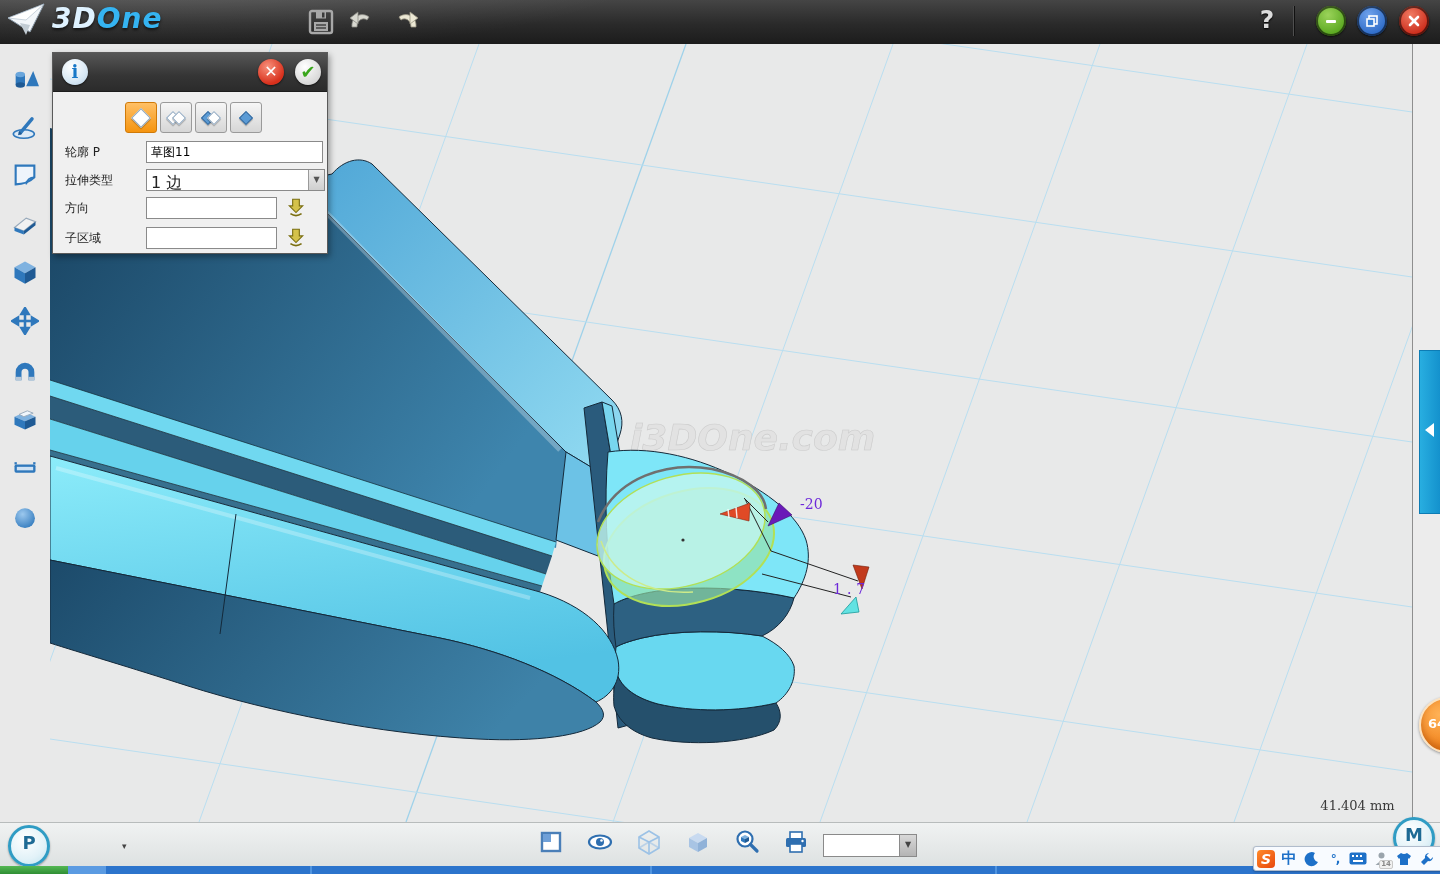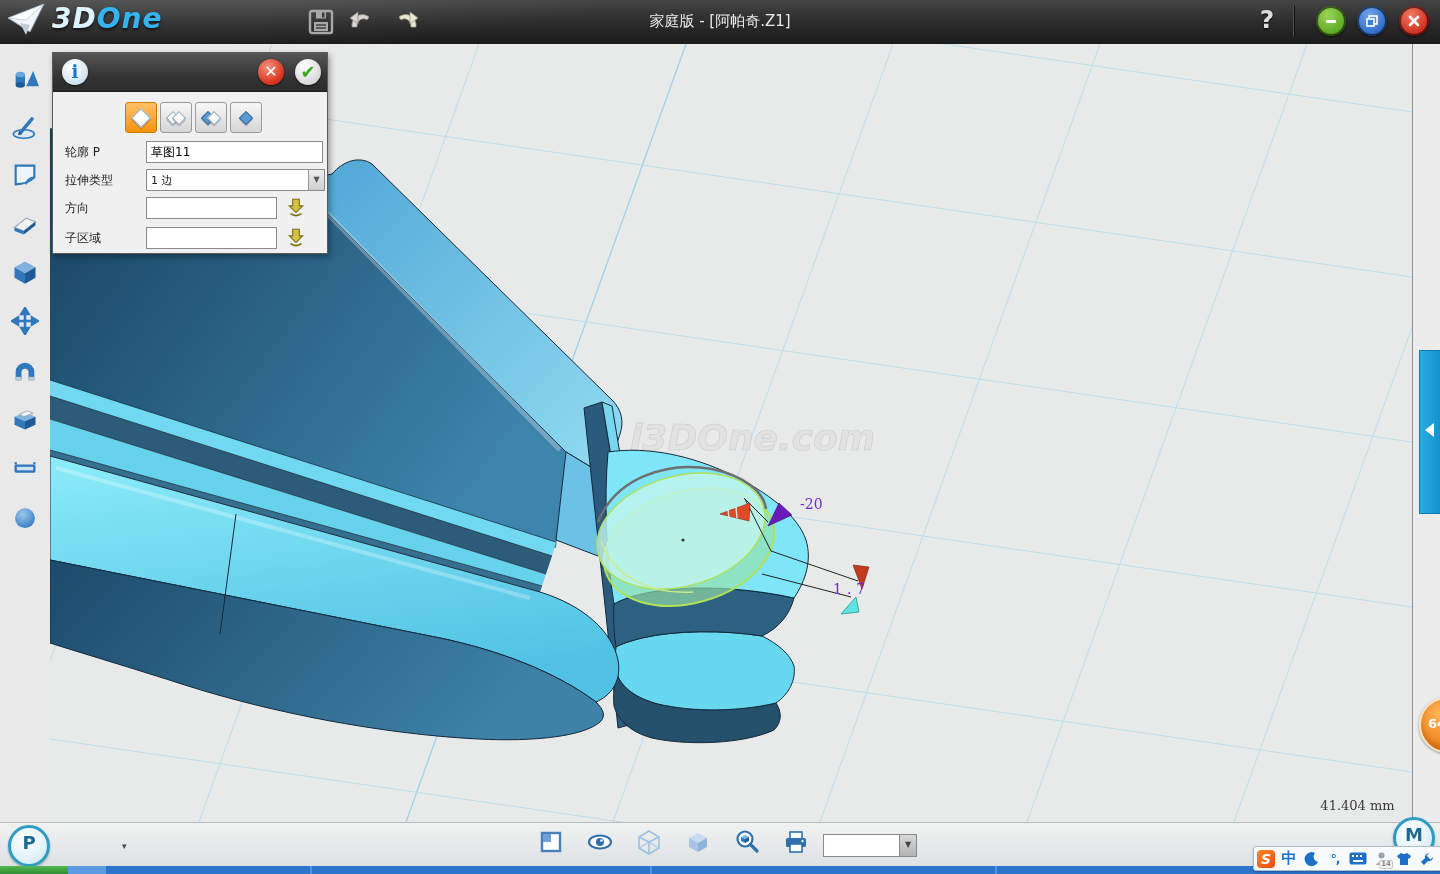--- a/index.html
+++ b/index.html
@@ -72,21 +72,21 @@
   .diamond{width:12px;height:12px;transform:rotate(45deg);background:#fff;border:1px solid #8fa8c0;
     box-shadow:1px 1px 1px rgba(0,0,0,.25);}
   .diamond.blue{background:#5b9bd5;border-color:#36699c;}
   .diamond.small{width:8px;height:8px;}
   .dlg-row{position:absolute;left:12px;height:22px;font-size:12px;color:#222;}
   .dlg-label{position:absolute;left:0;top:3px;white-space:nowrap;}
   .dlg-input{position:absolute;left:81px;top:0;height:18px;border:1px solid #8a8a8a;background:#fff;
     font-size:12px;font-family:"DejaVu Sans",sans-serif;padding:1px 4px;}
   .w-wide{width:167px;} .w-med{width:121px;}
   .dlg-select{position:absolute;left:81px;top:0;width:177px;height:20px;border:1px solid #8a8a8a;background:#fff;}
-  .dlg-select .val{position:absolute;left:4px;top:3px;font-size:11px;}
+  .dlg-select .val{position:absolute;left:4px;top:3px;font-size:16px;}
   .dlg-select .caret{position:absolute;right:0;top:0;width:15px;height:100%;background:linear-gradient(#ececec,#cfcfcf);
     border-left:1px solid #9a9a9a;text-align:center;font-size:8px;color:#555;line-height:20px;}
   .pick-arrow{position:absolute;left:222px;top:0;width:18px;height:20px;}
 
   
   .statusbar{position:absolute;left:0;top:822px;width:1440px;height:44px;
     background:linear-gradient(#f0f2f2,#dde1e1);border-top:1px solid #b8bcbc;}
   .p-badge,.m-badge{position:absolute;width:36px;height:36px;border-radius:50%;
     background:radial-gradient(circle at 40% 32%,#ffffff,#e2f2f8 60%,#bfe2ee);
     border:3px solid #2f9cc4;box-shadow:0 1px 2px rgba(0,0,0,.35);
@@ -149,21 +149,20 @@
       <polygon points="9,3 9,15 1,9" fill="#d8d8d0" stroke="#8a8a84" stroke-width="0.8"></polygon>
     </svg>
   </div>
   <div class="tb-btn" style="left:390px;">
     <svg width="28" height="26" viewBox="0 0 28 26">
       <path d="M8,8 C16,2 26,8 25,18 L20,18 C20,11 14,8 10,11 Z" fill="#ece8d4" stroke="#9a9684" stroke-width="0.8"></path>
       <polygon points="19,3 19,15 27,9" fill="#ece8d4" stroke="#9a9684" stroke-width="0.8"></polygon>
     </svg>
   </div>
 
-  <div class="title-text">家庭版 - [阿帕奇.Z1]</div>
 
   <div class="help-q">?</div>
   <div class="tb-divider"></div>
   <div class="win-circle wc-min">
     <svg width="14" height="14" viewBox="0 0 14 14">
         <rect x="2" y="6" width="10" height="3" rx="1" fill="#fff"></rect>
       </svg>
   </div>
   <div class="win-circle wc-max">
     <svg width="14" height="14" viewBox="0 0 14 14">

